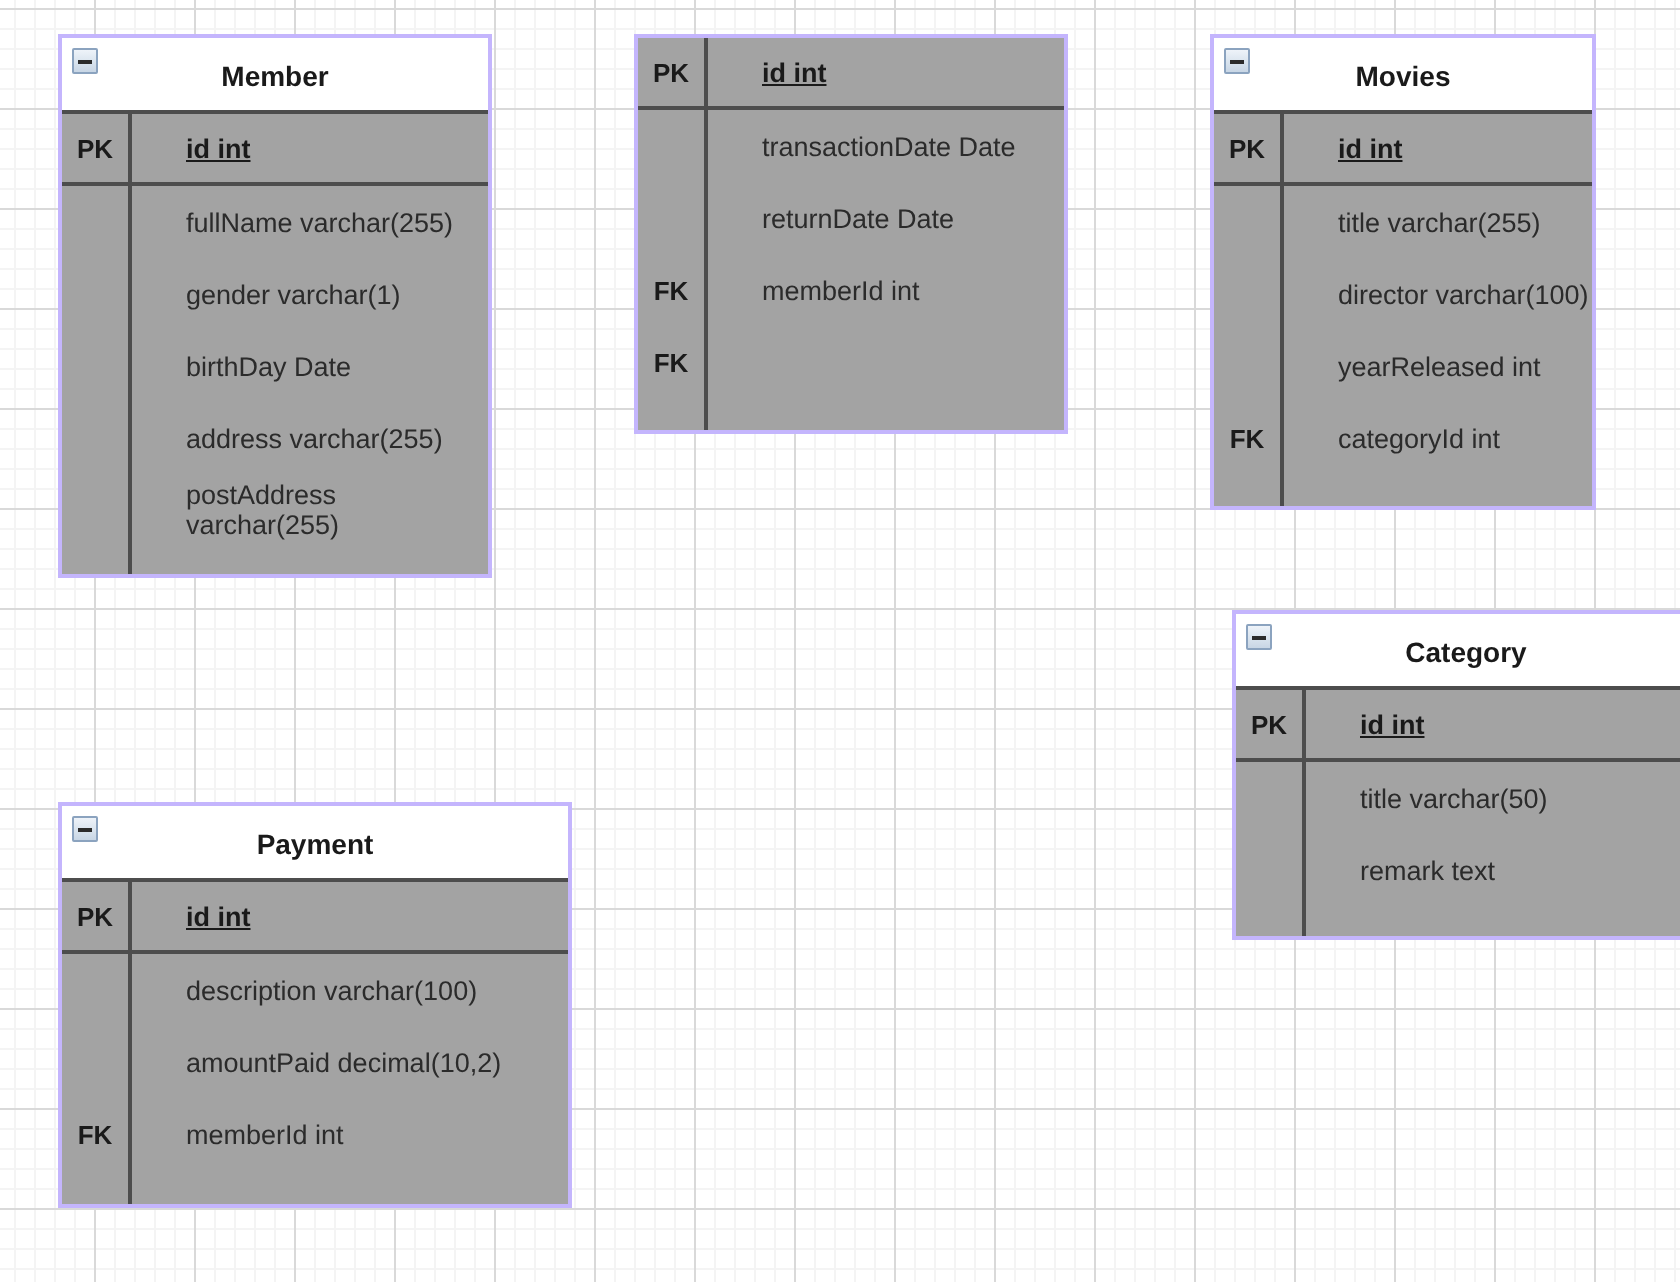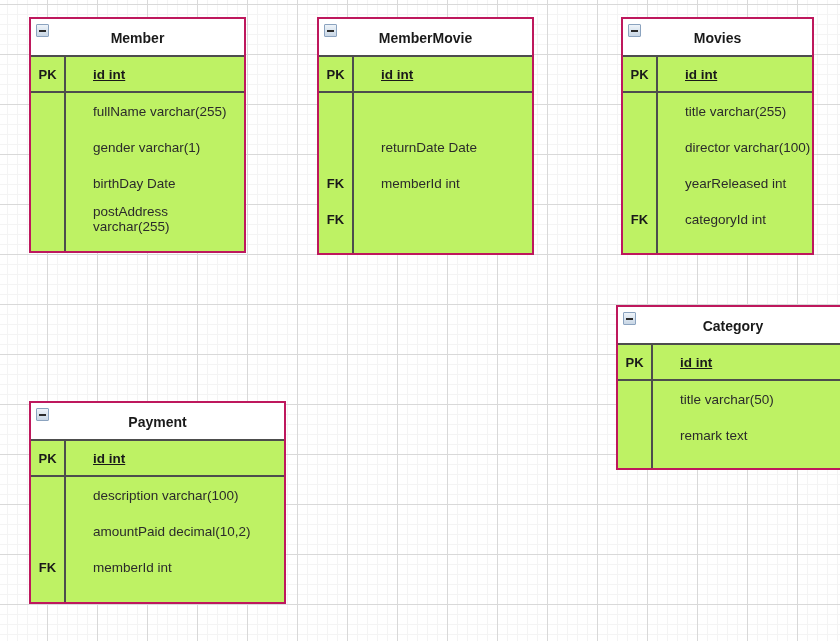--- a/index.html
+++ b/index.html
@@ -35,22 +35,22 @@
     background-position:
       -3px 4px,
       -3px 4px,
       -3px 4px,
       -3px 4px;
   }
 
   
   .entity {
     position: absolute;
-    background: #bef264;
-    border: 2px solid #be185d;
+    background: #a3a3a3;
+    border: 2px solid #c4b5fd;
     box-sizing: border-box;
   }
 
   .entity-title {
     position: relative;
     height: 38px;
     line-height: 38px;
     text-align: center;
     font-weight: bold;
     font-size: 14px;
@@ -147,56 +147,60 @@
         <div class="row">
           <div class="row-key"></div>
           <div class="row-field">gender varchar(1)</div>
         </div>
         <div class="row">
           <div class="row-key"></div>
           <div class="row-field">birthDay Date</div>
         </div>
         <div class="row">
           <div class="row-key"></div>
+          <div class="row-field">address varchar(255)</div>
+        </div>
+        <div class="row">
+          <div class="row-key"></div>
           <div class="row-field">postAddress varchar(255)</div>
         </div>
         <div class="spacer-row" style="height: 14px;">
           <div class="row-key"></div>
           <div class="row-field"></div>
         </div>
       </div>
     </div>
     <div class="entity" style="left: 317px; top: 17px; width: 217px;">
-      <div class="entity-title"><span class="collapse-icon"></span><span>MemberMovie</span></div>
-      <div class="rows">
-        <div class="row pk-row">
-          <div class="row-key">PK</div>
-          <div class="row-field pk-field">id int</div>
-        </div>
-        <div class="row">
-          <div class="row-key"></div>
+      <div class="rows">
+        <div class="row pk-row">
+          <div class="row-key">PK</div>
+          <div class="row-field pk-field">id int</div>
+        </div>
+        <div class="row">
+          <div class="row-key"></div>
+          <div class="row-field">transactionDate Date</div>
         </div>
         <div class="row">
           <div class="row-key"></div>
           <div class="row-field">returnDate Date</div>
         </div>
         <div class="row">
           <div class="row-key">FK</div>
           <div class="row-field">memberId int</div>
         </div>
         <div class="row">
           <div class="row-key">FK</div>
         </div>
         <div class="spacer-row" style="height: 16px;">
           <div class="row-key"></div>
           <div class="row-field"></div>
         </div>
       </div>
     </div>
-    <div class="entity" style="left: 605px; top: 17px; width: 193px; margin-left: 16px;">
+    <div class="entity" style="left: 605px; top: 17px; width: 193px;">
       <div class="entity-title"><span class="collapse-icon"></span><span>Movies</span></div>
       <div class="rows">
         <div class="row pk-row">
           <div class="row-key">PK</div>
           <div class="row-field pk-field">id int</div>
         </div>
         <div class="row">
           <div class="row-key"></div>
           <div class="row-field">title varchar(255)</div>
         </div>

